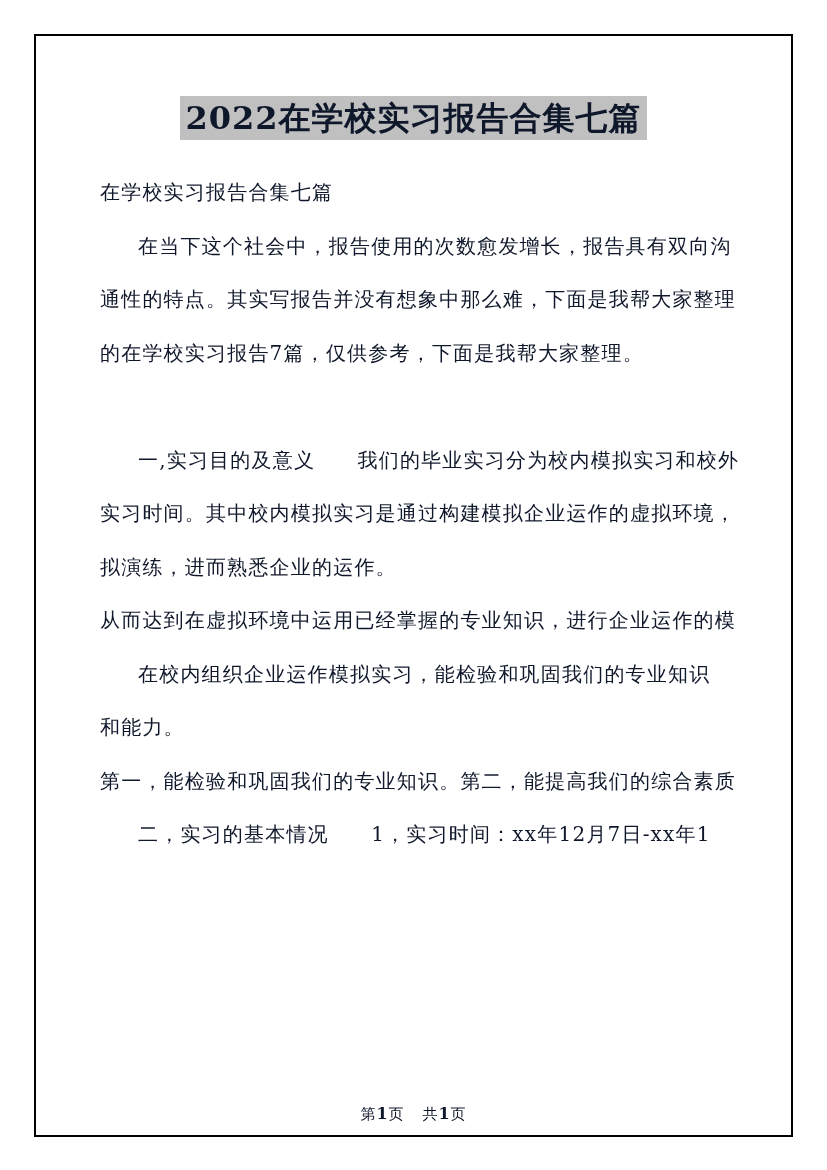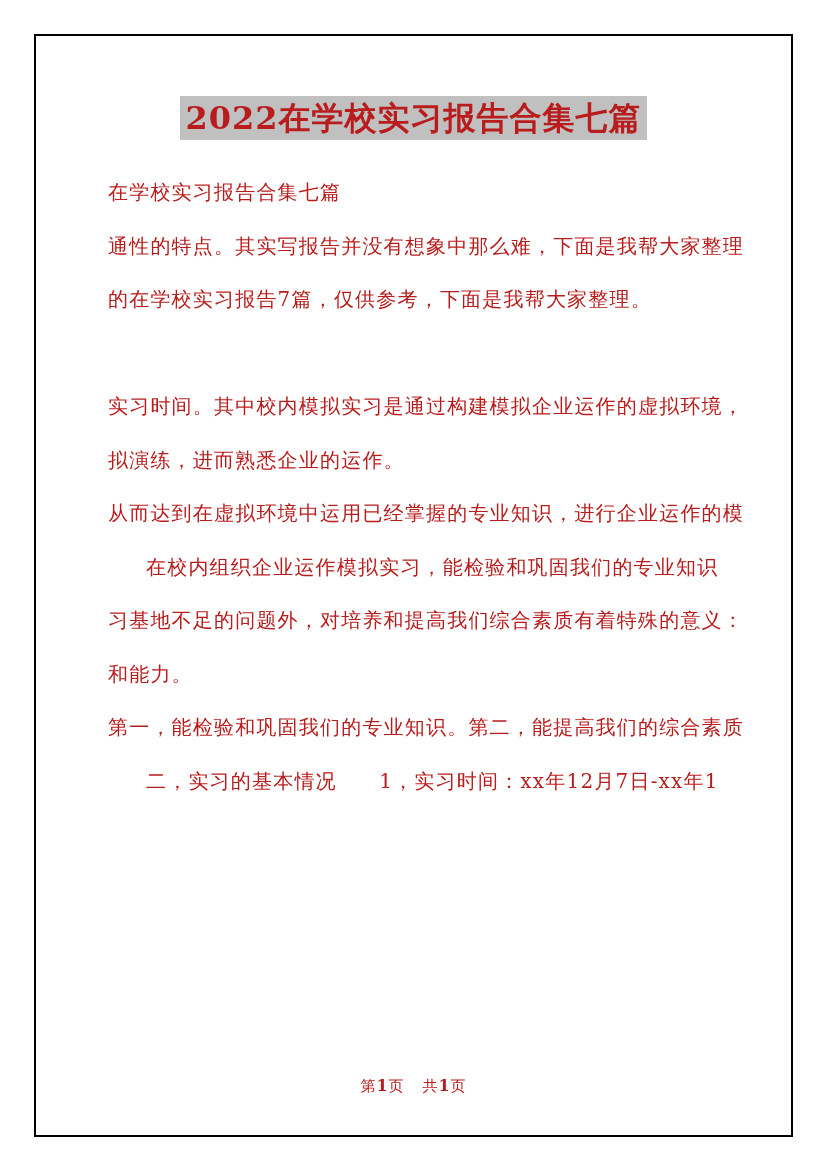--- a/index.html
+++ b/index.html
@@ -7,21 +7,21 @@
     padding: 0;
     background: #ffffff;
   }
   .page {
     position: relative;
     width: 827px;
     height: 1162px;
     background: #ffffff;
     overflow: hidden;
     font-family: "DejaVu Serif", "Liberation Serif", serif;
-    color: #b91c1c;
+    color: #0f172a;
   }
   .page-border {
     position: absolute;
     left: 34px;
     top: 34px;
     width: 759px;
     height: 1103px;
     border: 2px solid #000000;
     box-sizing: border-box;
   }
@@ -37,36 +37,36 @@
     letter-spacing: 1px;
     line-height: 1.3;
   }
   .title-highlight {
     background: #c0c0c0;
     padding: 3px 5px;
   }
   .doc-body {
     position: absolute;
     top: 166px;
-    left: 108px;
+    left: 100px;
     width: 640px;
     font-size: 20px;
     letter-spacing: 1.2px;
   }
   .body-line {
     height: 53.5px;
     line-height: 53.5px;
     white-space: nowrap;
   }
   .body-line.indent {
     padding-left: 38px;
   }
   .page-footer {
     position: absolute;
-    top: 1076px;
+    top: 1104px;
     left: 0;
     width: 100%;
     text-align: center;
     font-size: 15px;
     letter-spacing: 1px;
   }
   .footer-part {
     margin: 0 6px;
   }
   .footer-num {
@@ -77,28 +77,29 @@
 </head>
 <body>
 
 <div class="page">
   <div class="page-border"></div>
 
   <h1 class="doc-title"><span class="title-highlight">2022在学校实习报告合集七篇</span></h1>
 
   <div class="doc-body" id="body-lines">
       <div class="body-line">在学校实习报告合集七篇</div>
+      <div class="body-line indent">在当下这个社会中，报告使用的次数愈发增长，报告具有双向沟</div>
       <div class="body-line">通性的特点。其实写报告并没有想象中那么难，下面是我帮大家整理</div>
       <div class="body-line">的在学校实习报告7篇，仅供参考，下面是我帮大家整理。</div>
       <div class="body-line"></div>
+      <div class="body-line indent">一,实习目的及意义　　我们的毕业实习分为校内模拟实习和校外</div>
       <div class="body-line">实习时间。其中校内模拟实习是通过构建模拟企业运作的虚拟环境，</div>
       <div class="body-line">拟演练，进而熟悉企业的运作。</div>
       <div class="body-line">从而达到在虚拟环境中运用已经掌握的专业知识，进行企业运作的模</div>
       <div class="body-line indent">在校内组织企业运作模拟实习，能检验和巩固我们的专业知识</div>
-      <div class="body-line">习基地不足的问题外，对培养和提高我们综合素质有着特殊的意义：</div>
       <div class="body-line">和能力。</div>
       <div class="body-line">第一，能检验和巩固我们的专业知识。第二，能提高我们的综合素质</div>
       <div class="body-line indent">二，实习的基本情况　　1，实习时间：xx年12月7日-xx年1</div>
     </div>
 
   <div class="page-footer">
     <span class="footer-part"><span>第</span><span class="footer-num">1</span><span>页</span></span>
     <span class="footer-part"><span>共</span><span class="footer-num">1</span><span>页</span></span>
   </div>
 </div>

